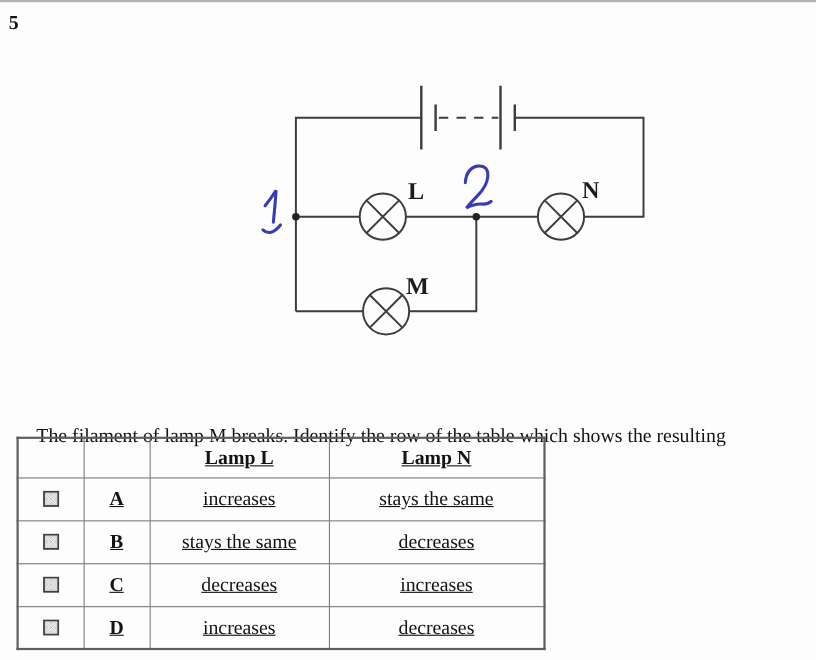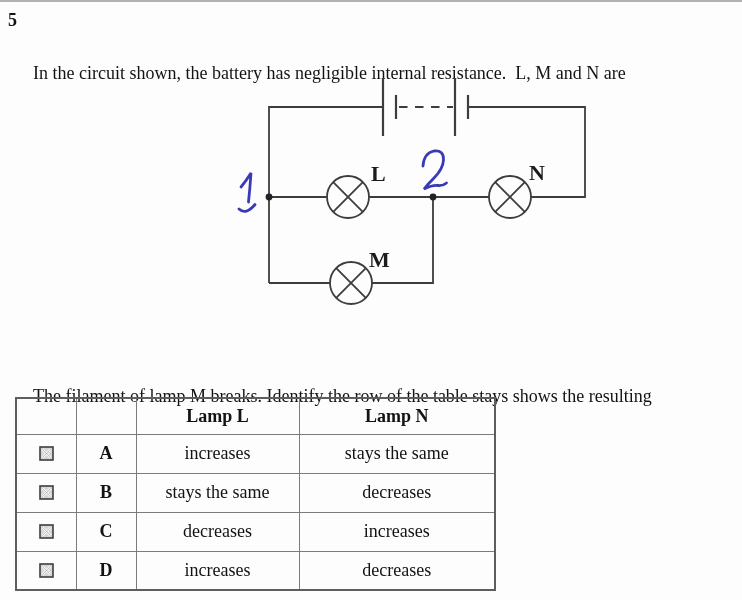--- a/index.html
+++ b/index.html
@@ -28,40 +28,40 @@
   #intro { top: 7px; }
   #prompt { top: 330px; }
   .circuit-wrap { position: absolute; left: 228px; top: 68px; width: 380px; height: 255px; }
   svg text { font-family: "Liberation Serif", "DejaVu Serif", serif; }
 
   table.answers {
     position: absolute; left: 15px; top: 397px;
     border-collapse: collapse; table-layout: fixed;
     font-size: 18px; text-align: center;
     border: 2px solid #5e5e5e;
+    text-decoration: underline;
   }
   table.answers td {
     border: 1.5px solid #7b7b7b;
     padding: 0; vertical-align: middle;
     overflow: hidden;
   }
   tr.hdr { height: 36px; }
   tr.row { height: 39px; }
   .bold { font-weight: bold; }
   .cb { display: block; margin: 0 auto; }
 </style>
 </head>
 <body>
 
 <div class="top-edge"></div>
 
 <div class="qnum">5</div>
 
 <div class="para" id="intro">
-  <div>In the circuit shown, the battery has negligible internal resistance.  L, M and N are</div>
 </div>
 
 <div class="circuit-wrap">
   <svg width="380" height="255" viewBox="228 68 380 255">
 
     <path d="M269,283 L269,107 L383,107
          M468,107 L585,107 L585,197 L531,197
          M489,197 L369,197
          M327,197 L269,197
          M433,197 L433,283 L372,283
@@ -101,21 +101,21 @@
       <path d="M241,187 Q246,181 251,173 Q250,188 248.5,202"></path>
       <path d="M239,209 Q246,215.5 255,204.5"></path>
     </g>
     <g fill="none" stroke="#3a3ab6" stroke-width="2.8" stroke-linecap="round" aria-label="2">
       <path d="M423,166 Q424,153 434,151 Q444,150 443.5,160 Q443,169 434,178 Q428,184 424,189 Q432,185 438,185.5 Q443,186 446.5,183"></path>
     </g>
   </svg>
 </div>
 
 <div class="para" id="prompt">
-  <div>The filament of lamp M breaks. Identify the row of the table stays shows the resulting</div>
+  <div>The filament of lamp M breaks. Identify the row of the table which shows the resulting</div>
 </div>
 
 <table class="answers">
   <colgroup>
     <col style="width:60px">
       <col style="width:60px">
       <col style="width:163px">
       <col style="width:196px">
   </colgroup>
   <tbody>

